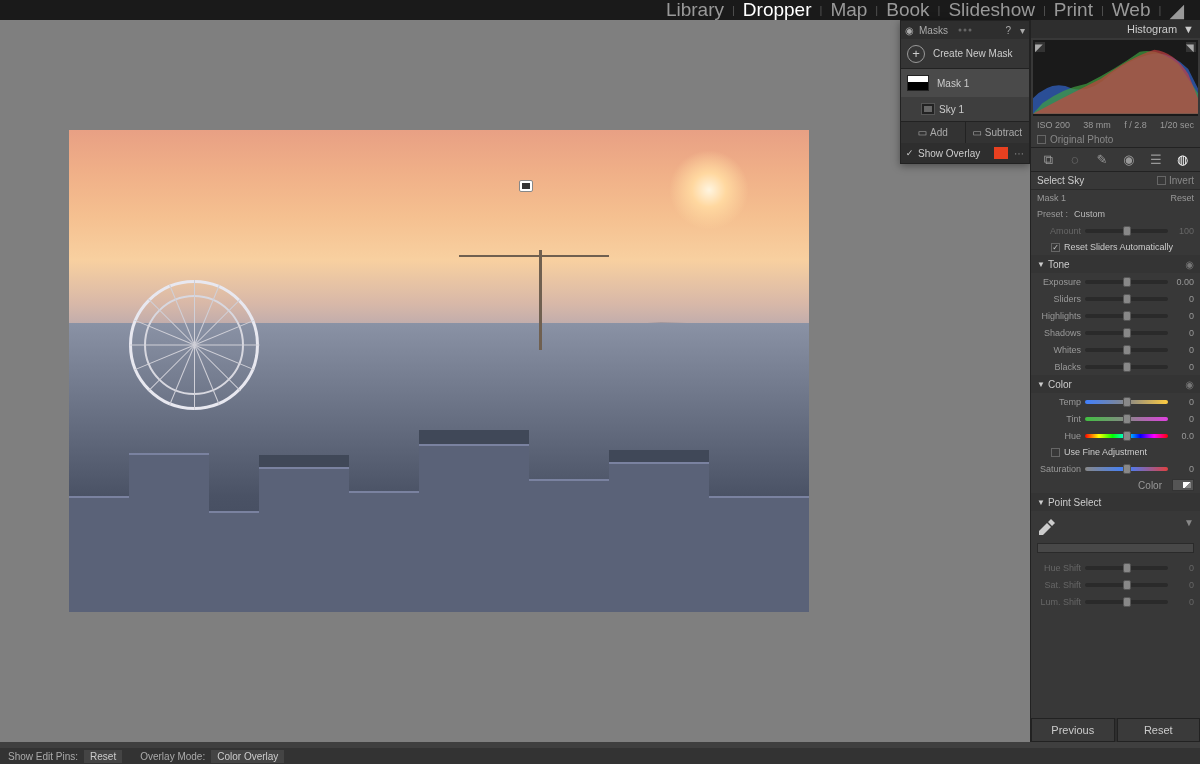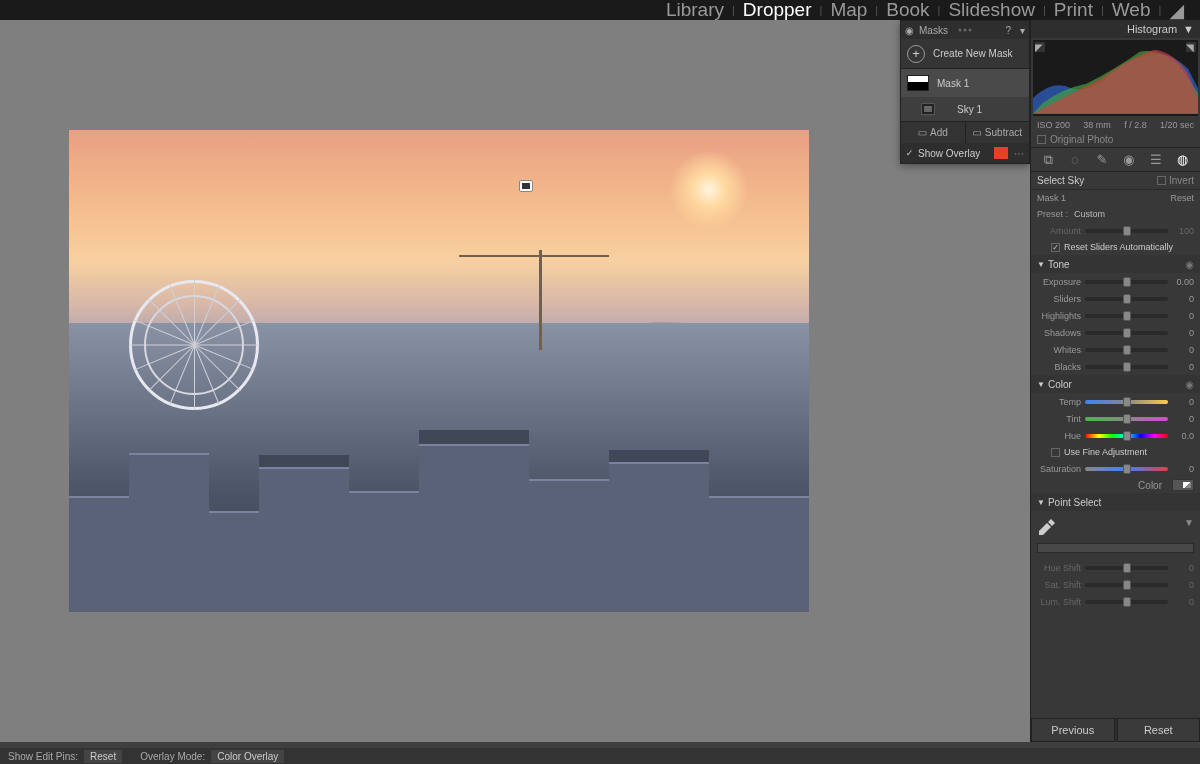--- a/index.html
+++ b/index.html
@@ -38,21 +38,21 @@
 .masks-hdr { display:flex; align-items:center; height:18px; background:#2e2e2e; padding:0 4px; color:#aaa; position:relative; }
 .masks-hdr .eye { width:14px; }
 .masks-hdr .dots { position:absolute; left:50%; top:50%; transform:translate(-50%,-50%); display:flex; gap:2px; }
 .masks-hdr .dots i { width:3px; height:3px; background:#666; border-radius:50%; }
 .masks-hdr .q { position:absolute; right:18px; }
 .masks-hdr .x { position:absolute; right:4px; }
 .create-row { display:flex; align-items:center; height:30px; padding:0 6px; gap:8px; background:#353535; border-bottom:1px solid #222; }
 .plus-circle { width:18px; height:18px; border:1px solid #999; border-radius:50%; display:flex; align-items:center; justify-content:center; color:#ccc; font-size:13px; line-height:1; }
 .mask-item { display:flex; align-items:center; height:28px; padding:0 6px; gap:8px; background:#4a4a4a; }
 .mask-thumb { width:22px; height:16px; background:linear-gradient(180deg,#fff 0%,#fff 40%,#000 40%,#000 100%); border:1px solid #222; }
-.sub-item { display:flex; align-items:center; height:24px; padding:0 6px 0 20px; gap:22px; background:#3e3e3e; }
+.sub-item { display:flex; align-items:center; height:24px; padding:0 6px 0 20px; gap:4px; background:#3e3e3e; }
 .sub-thumb { width:14px; height:12px; background:#222; border:1px solid #555; position:relative; }
 .sub-thumb:before { content:""; position:absolute; inset:2px; background:#666; }
 .addsub-row { display:flex; height:22px; background:#333; }
 .addsub-btn { flex:1; display:flex; align-items:center; justify-content:center; gap:3px; color:#aaa; border-top:1px solid #222; }
 .addsub-btn:first-child { border-right:1px solid #222; }
 .overlay-row { display:flex; align-items:center; height:20px; padding:0 4px; gap:4px; background:#2e2e2e; }
 .overlay-row .chk { width:9px; height:9px; display:flex; align-items:center; justify-content:center; color:#ccc; font-size:9px; }
 .overlay-swatch { width:14px; height:12px; background:#e84020; margin-left:auto; }
 .ov-dots { color:#888; letter-spacing:1px; margin-left:2px; }
 

